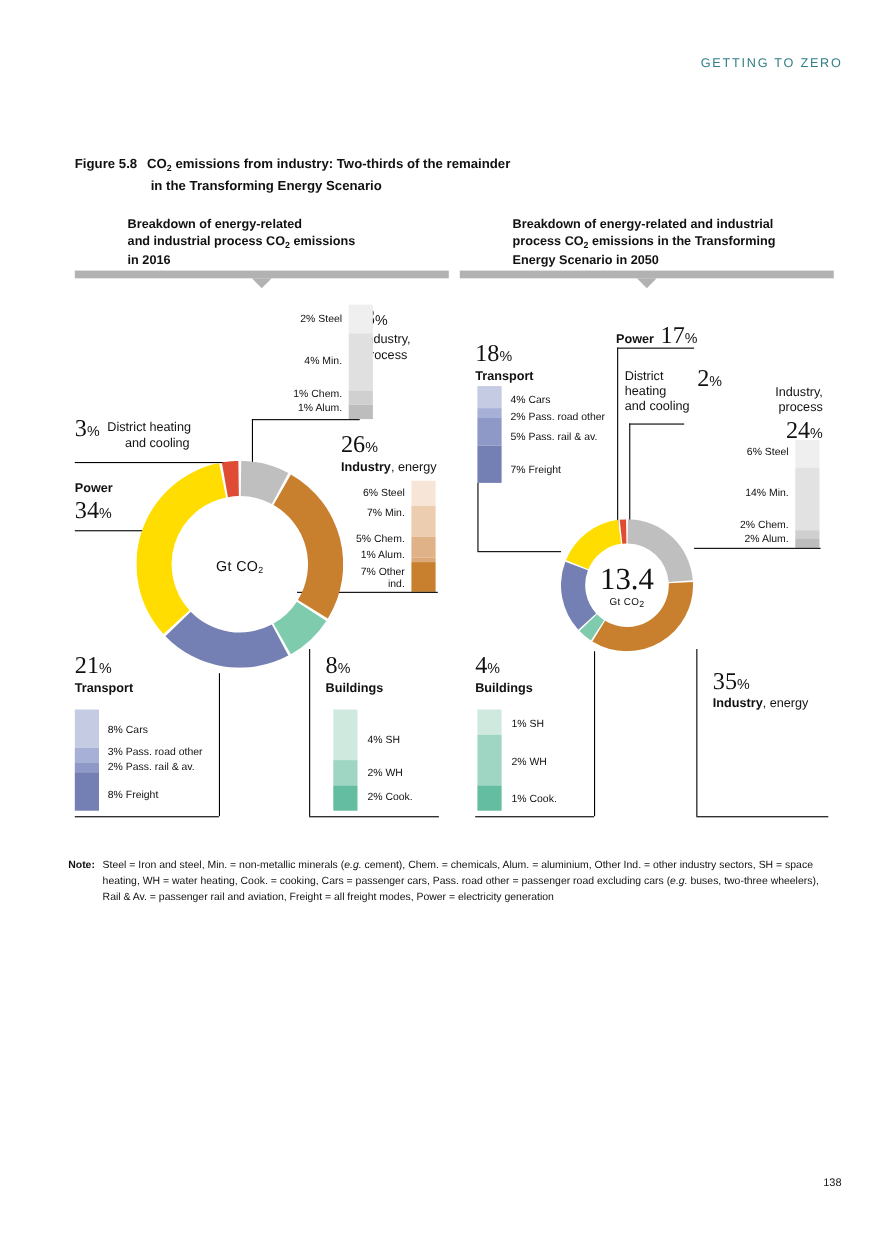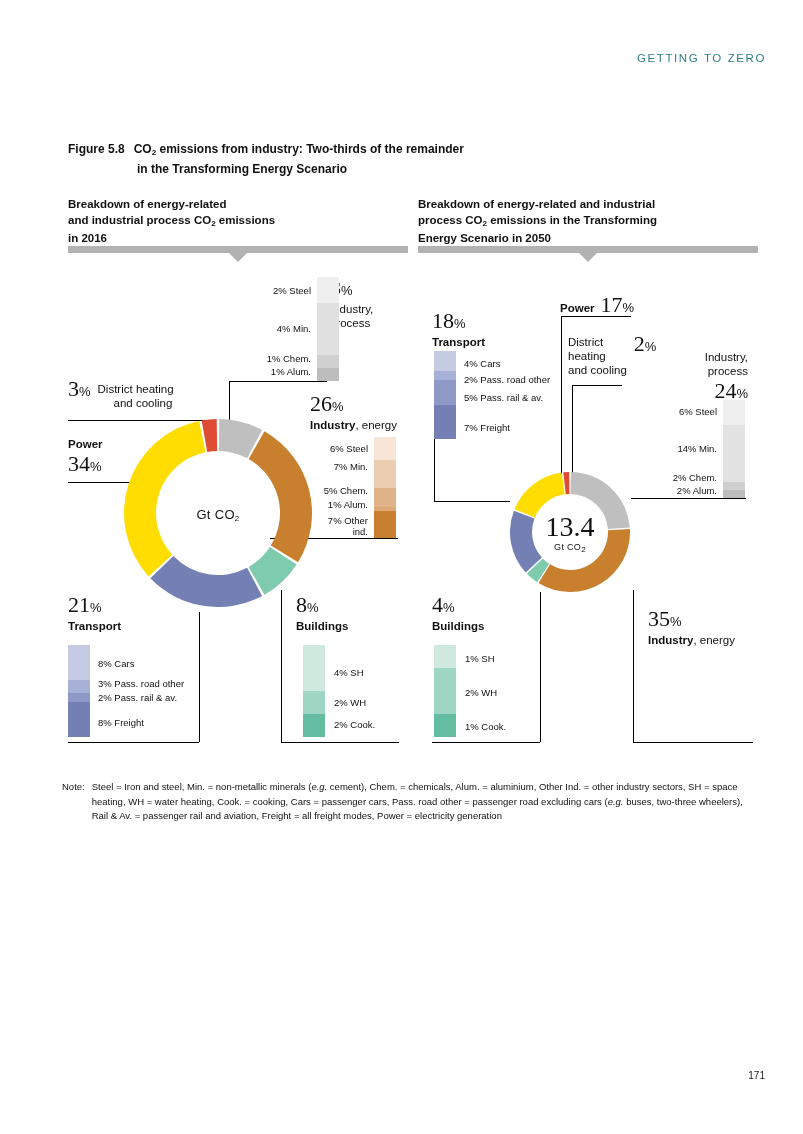--- a/index.html
+++ b/index.html
@@ -25,21 +25,21 @@
     position:absolute; left:68px; top:140px; width:620px;
     font-size:12px; font-weight:bold; line-height:18px; color:#111;
   }
   .fig-title .lbl{margin-right:9px;}
   .fig-title .l2{display:block; margin-left:69px;}
   sub{font-size:8px; vertical-align:baseline; position:relative; top:2px;}
 
   
   .panel-head{
     position:absolute; font-size:11.5px; font-weight:bold;
-    line-height:16px; color:#111;
+    line-height:16px; color:#111;margin-left:48px;
   }
   #head-left{left:68px; top:196px; width:330px;}
   #head-right{left:418px; top:196px; width:330px;}
 
   .head-bar{position:absolute; height:7px; background:#b2b2b2;}
   #bar-left{left:68px; top:246px; width:340px;}
   #bar-right{left:418px; top:246px; width:340px;}
   .head-arrow{position:absolute; width:0;height:0;
     border-left:9px solid transparent;border-right:9px solid transparent;
     border-top:9px solid #b2b2b2;}
@@ -81,21 +81,21 @@
   
   .rule{position:absolute; background:#000;}
   .rule.h{height:1px;}
   .rule.v{width:1px;}
 
   
   .note{
     position:absolute; left:62px; top:780px; width:700px;
     font-size:9.5px; line-height:14.5px; color:#111;
   }
-  .note .lbl{font-weight:400;}
+  .note .lbl{font-weight:700;}
   .note em{font-style:italic;}
   .note .body{display:inline-block; width:655px; vertical-align:top; margin-left:7px;}
 
   .folio{position:absolute; right:38px; top:1070px; font-size:10px; color:#1a1a1a;}
 </style>
 </head>
 <body>
 
 <div class="page">
 
@@ -343,14 +343,14 @@
     <div class="donut-center">
       <div class="donut-value">13.4</div>
       <div class="donut-unit">Gt CO<sub>2</sub></div>
     </div>
   </div>
 
   <div class="note">
     <span class="lbl">Note:</span><span class="body">Steel&nbsp;=&nbsp;Iron and steel, Min.&nbsp;=&nbsp;non-metallic minerals (<em>e.g.</em> cement), Chem.&nbsp;=&nbsp;chemicals, Alum.&nbsp;=&nbsp;aluminium, Other Ind.&nbsp;=&nbsp;other industry sectors, SH&nbsp;=&nbsp;space heating, WH&nbsp;=&nbsp;water heating, Cook.&nbsp;=&nbsp;cooking, Cars&nbsp;=&nbsp;passenger cars, Pass. road other&nbsp;=&nbsp;passenger road excluding cars (<em>e.g.</em> buses, two-three wheelers), Rail &amp; Av.&nbsp;=&nbsp;passenger rail and aviation, Freight&nbsp;=&nbsp;all freight modes, Power&nbsp;=&nbsp;electricity generation</span>
   </div>
 
-  <div class="folio">171</div>
+  <div class="folio">138</div>
 </div>
 
 </body></html>

